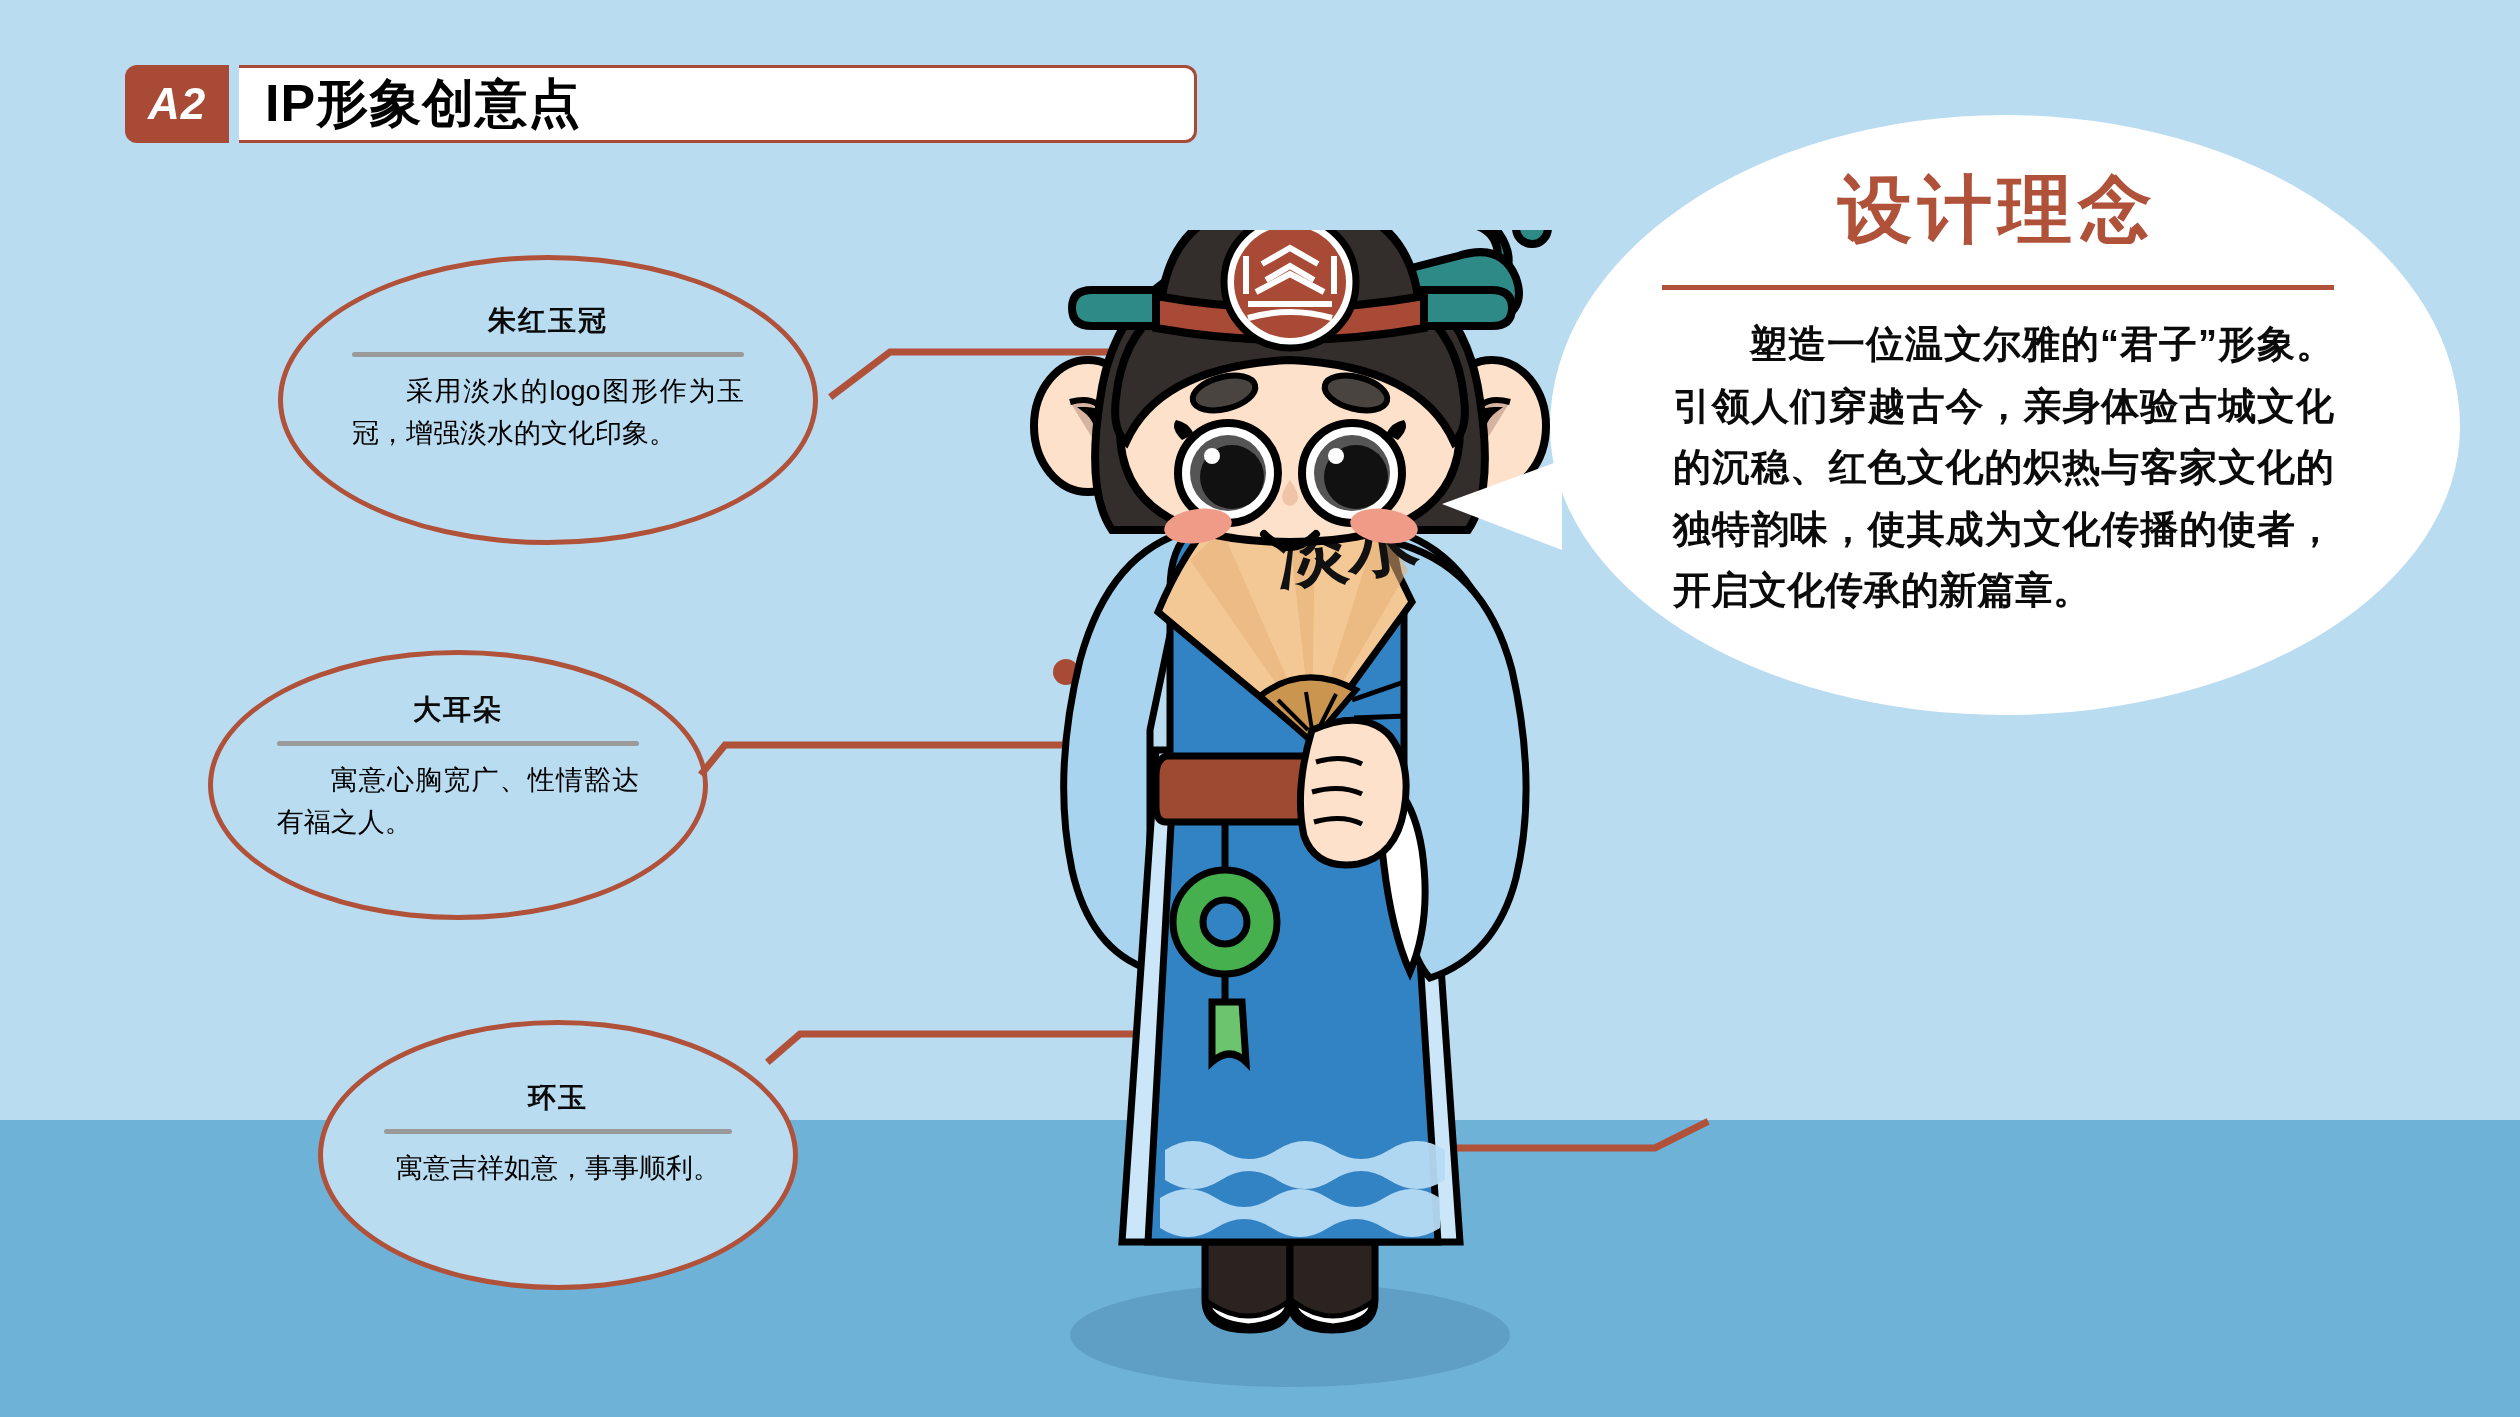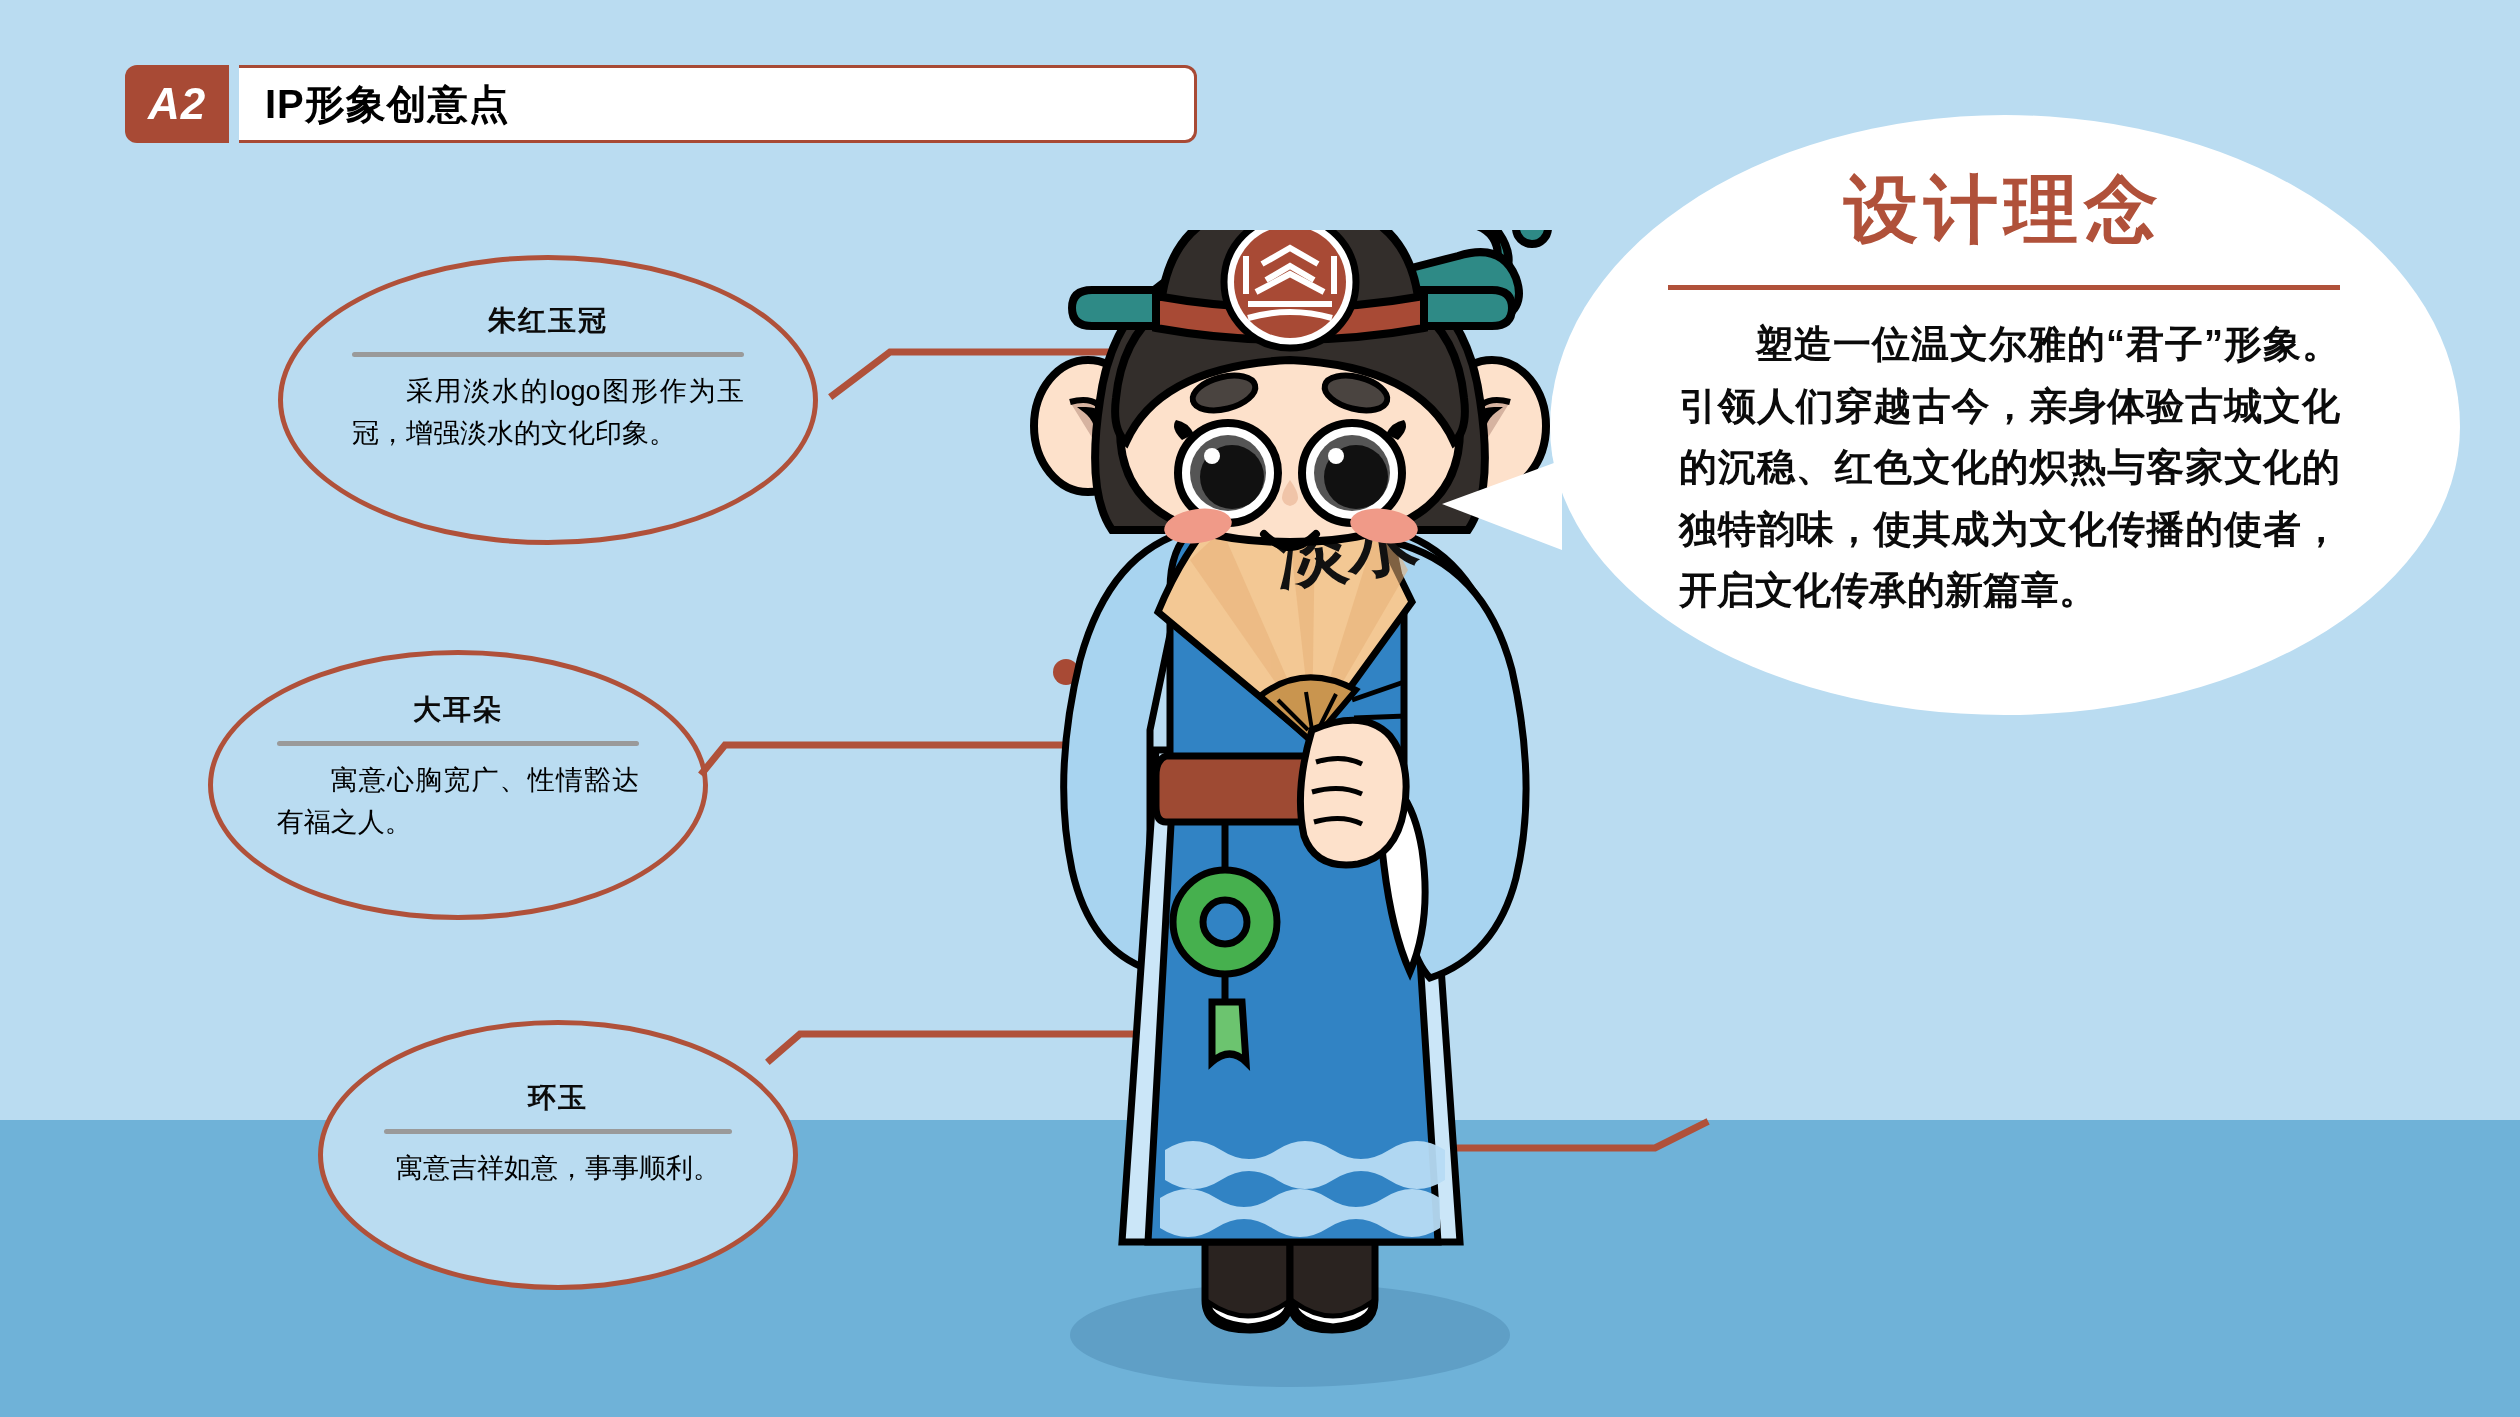--- a/index.html
+++ b/index.html
@@ -21,21 +21,21 @@
           height:78px;border-radius:12px;gap:10px;}
   .header-badge{
      width:104px;background:#a84a35;border-radius:12px 0 0 12px;
      display:flex;align-items:center;justify-content:center;
      color:#ffffff;font-size:44px;font-weight:bold;font-style:italic;letter-spacing:1px;
   }
   .header-bar{
      width:955px;background:#ffffff;border:3px solid #a84a35;border-left:none;
      border-radius:0 12px 12px 0;display:flex;align-items:center;
   }
-  .header-title{font-size:40px;font-weight:bold;color:#000;padding-left:26px;letter-spacing:1px;}
+  .header-title{font-size:52px;font-weight:bold;color:#000;padding-left:26px;letter-spacing:1px;}
 
   
   .callout{position:absolute;border:5px solid #b0513a;border-radius:50%;
            box-sizing:border-box;display:flex;flex-direction:column;
            align-items:center;justify-content:flex-start;}
   .callout-inner{width:74%;display:flex;flex-direction:column;align-items:center;}
   .callout-title{font-size:28px;font-weight:bold;color:#0b0b0b;letter-spacing:2px;
                  white-space:nowrap;text-align:center;}
   .callout-rule{height:5px;background:#9a9a9a;width:100%;margin:12px 0 14px 0;border-radius:3px;}
   .callout-body{font-size:27px;line-height:1.55;color:#000000;text-align:justify;
@@ -51,21 +51,21 @@
 
   
   .conn{position:absolute;left:0;top:0;width:2520px;height:1417px;pointer-events:none;}
 
   
   .speech{position:absolute;left:1550px;top:115px;width:910px;height:600px;}
   .speech-body{position:absolute;inset:0;background:#ffffff;border-radius:50% 50% 50% 50%/52% 52% 48% 48%;}
   .speech-tail{position:absolute;left:-108px;top:345px;width:0;height:0;
                border-top:44px solid transparent;border-bottom:46px solid transparent;
                border-right:120px solid #ffffff;}
-  .speech-content{position:absolute;left:118px;top:46px;width:672px;}
+  .speech-content{position:absolute;left:112px;top:46px;width:672px;}
   .speech-title{font-size:74px;font-weight:bold;color:#b0513a;text-align:center;letter-spacing:6px;}
   .speech-rule{height:5px;background:#b0513a;width:100%;margin:24px 0 24px 0;}
   .speech-text{font-size:38px;line-height:1.62;color:#0b0b0b;font-weight:bold;text-indent:2em;
                text-align:justify;text-justify:inter-ideograph;margin-left:11px;}
 
   
   .mascot{position:absolute;left:960px;top:230px;width:660px;height:1180px;}
 </style>
 </head>
 <body>

